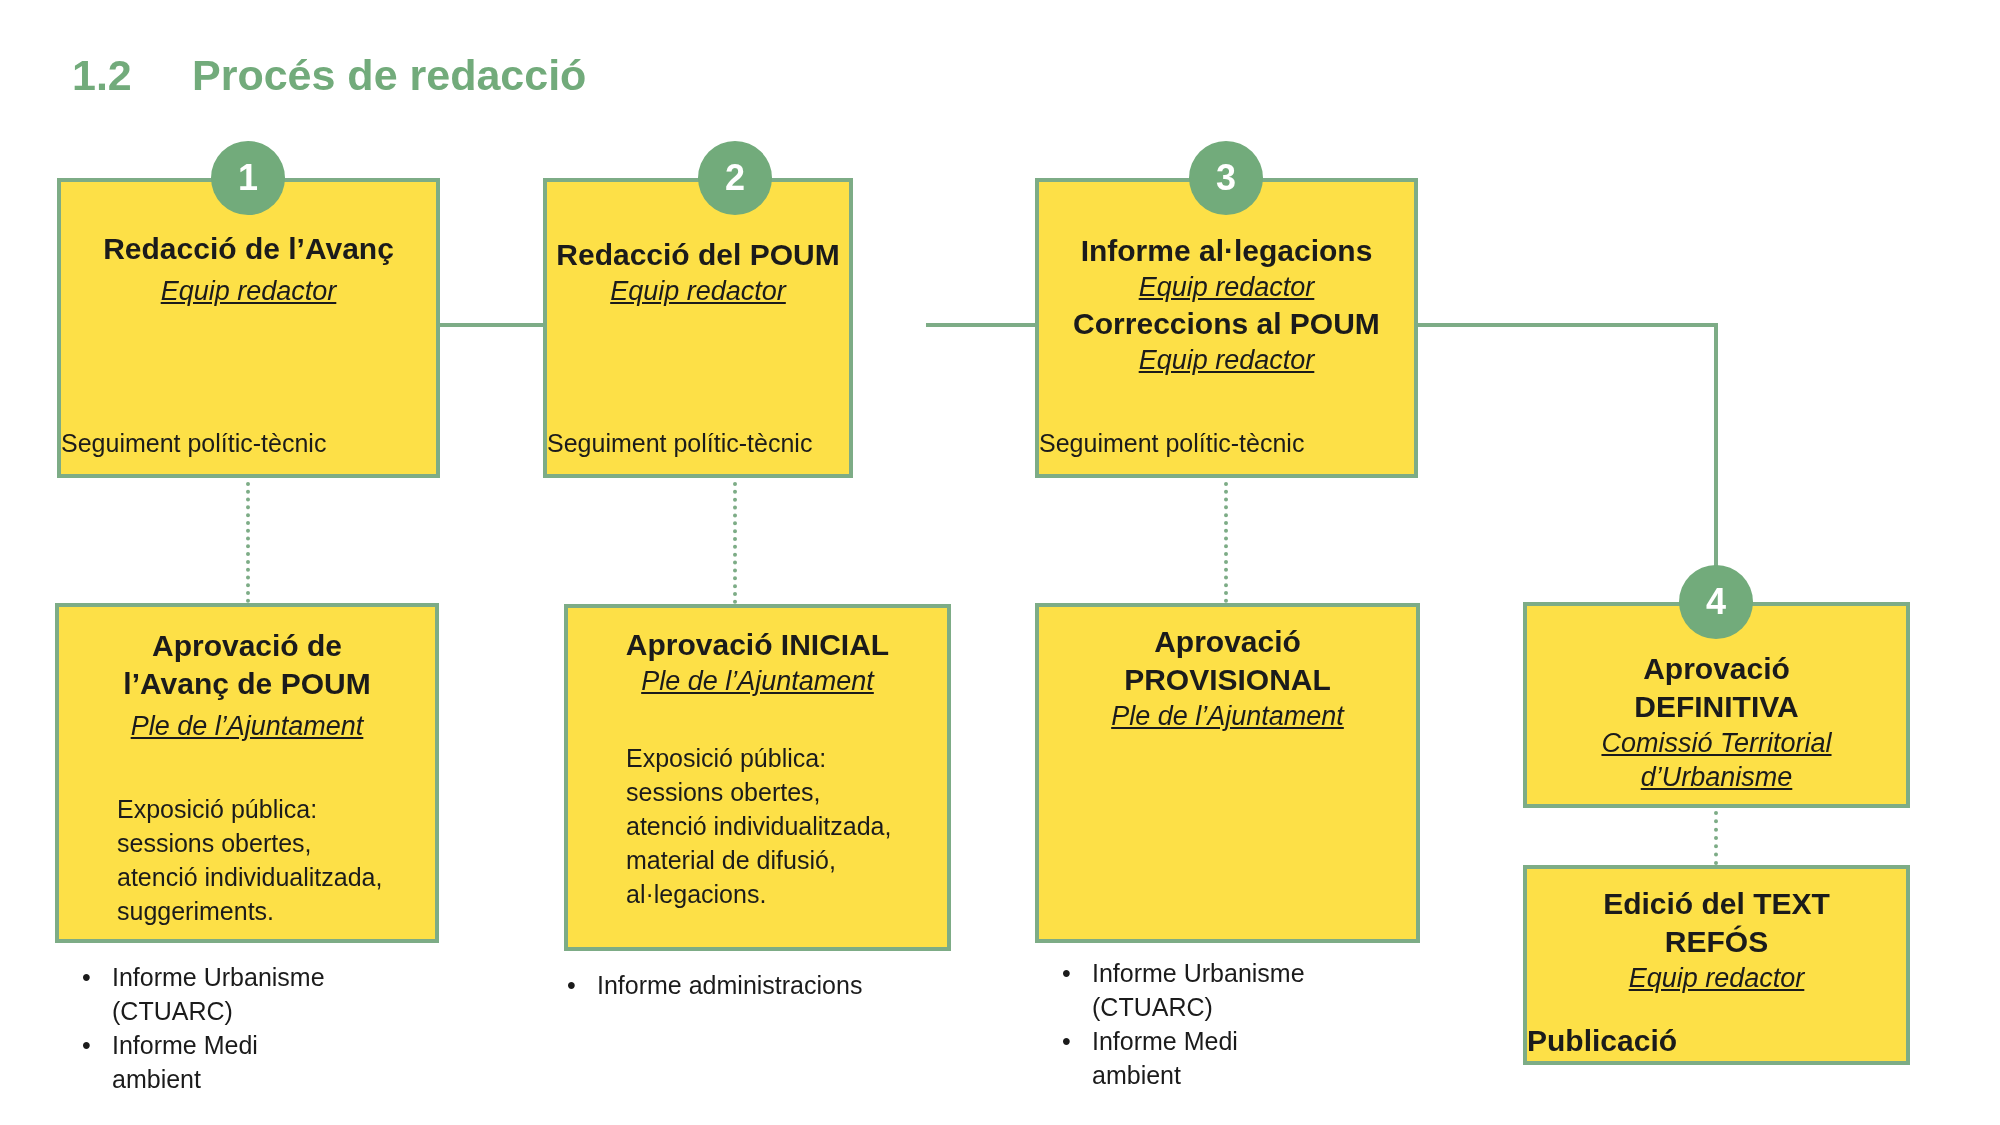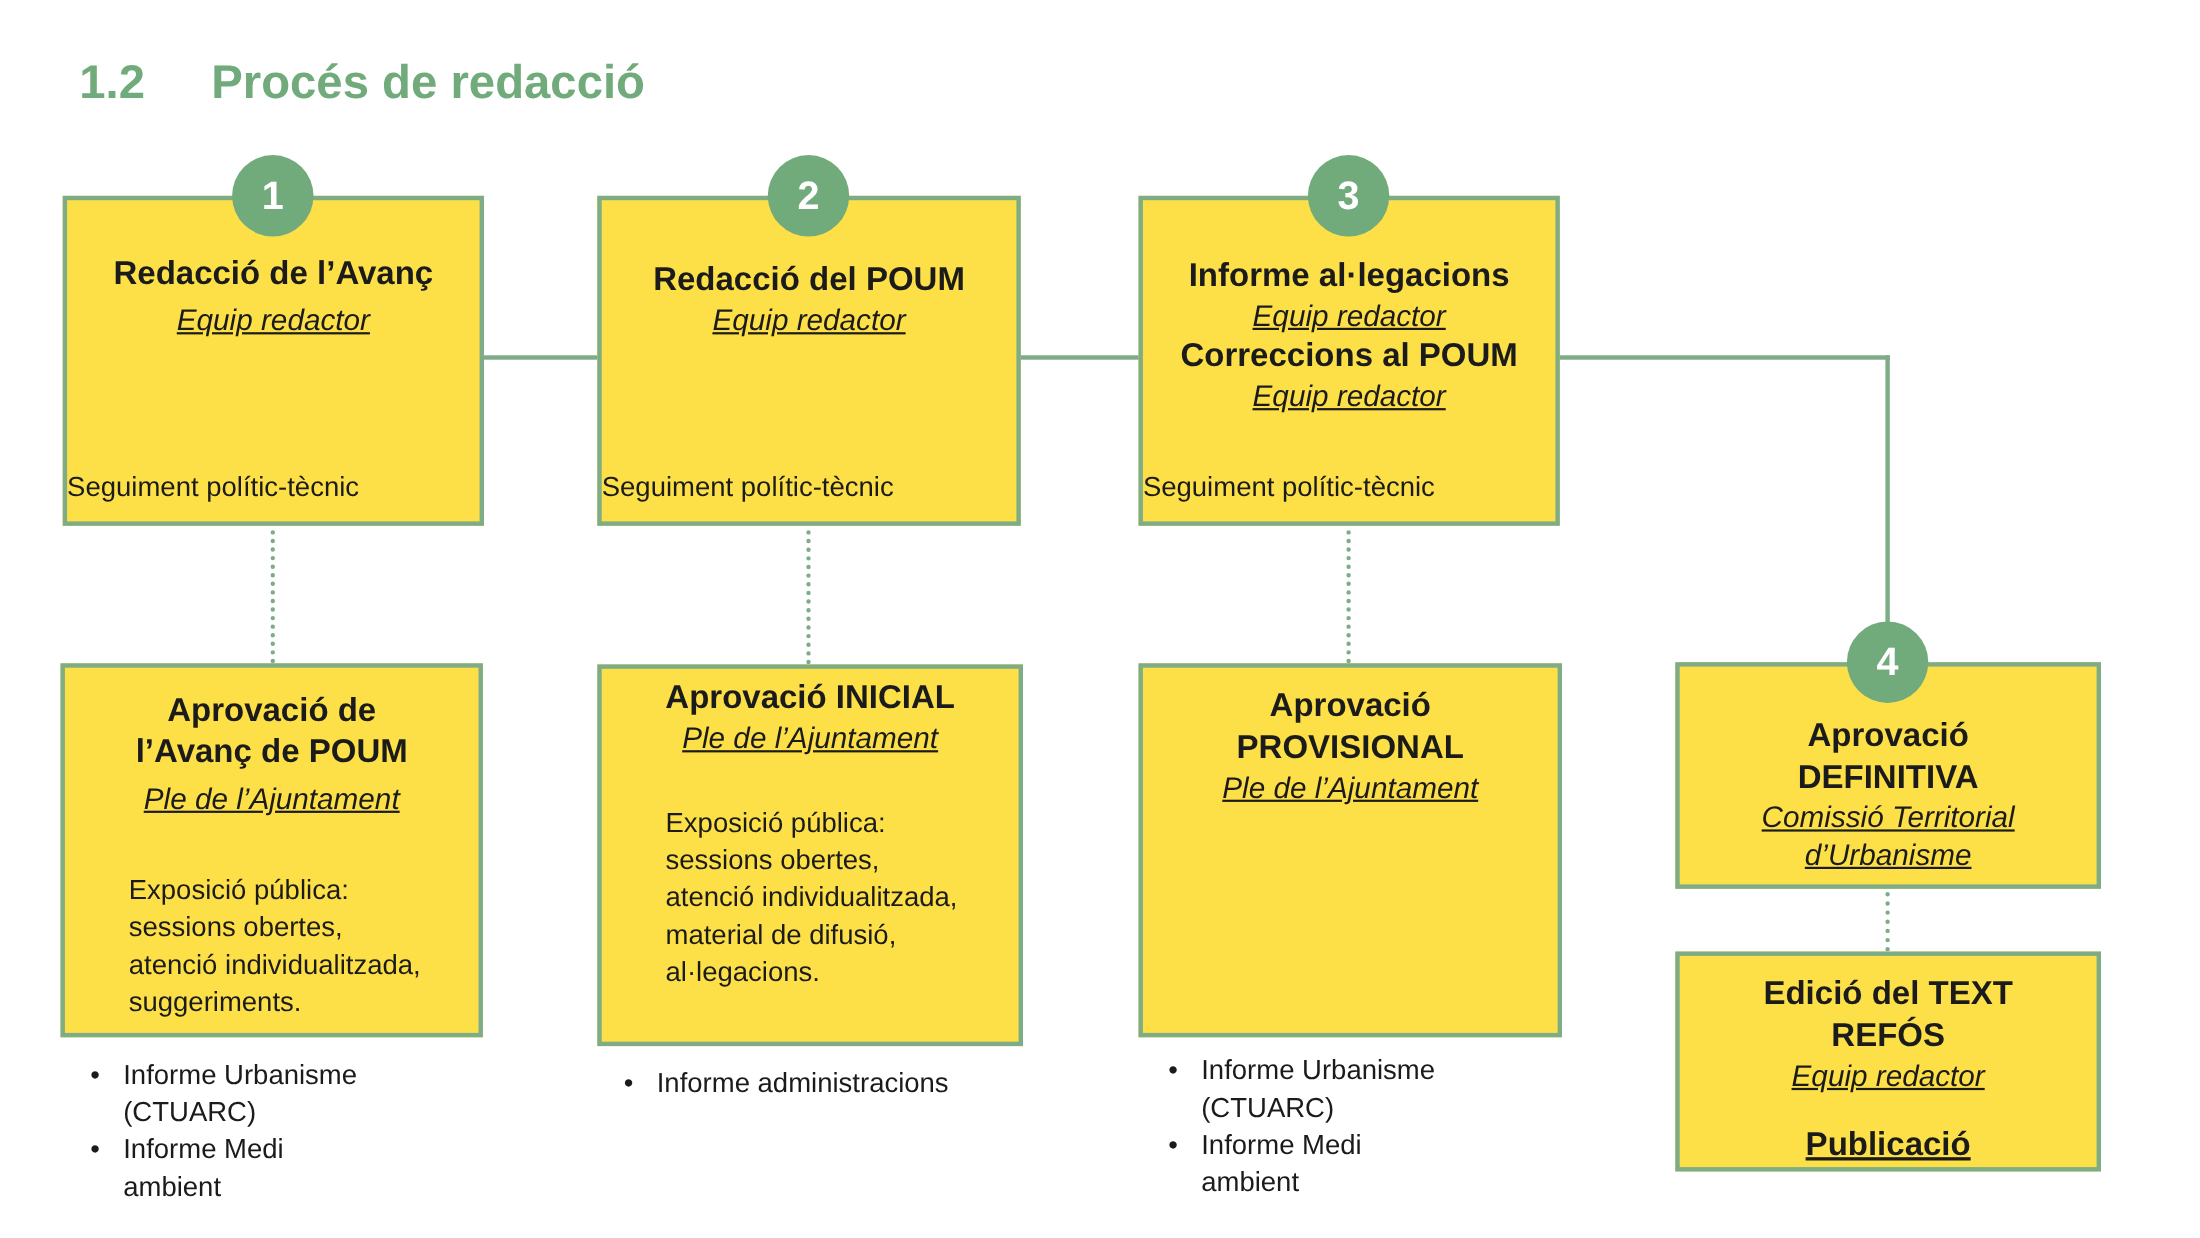--- a/index.html
+++ b/index.html
@@ -16,32 +16,32 @@
   .vline{position:absolute;width:4px;background:var(--border,#7dac86);}
   .vdot{position:absolute;width:0;border-left:4px dotted var(--border,#7dac86);}
   
   .box{position:absolute;background:#fde047;border:4px solid var(--border,#7dac86);box-sizing:border-box;}
   .box-title{font-weight:bold;font-size:30px;line-height:38px;text-align:center;}
   .box-role{font-style:italic;font-size:27px;line-height:35px;text-align:center;text-decoration:underline;}
   .box-footer{position:absolute;left:0;right:0;bottom:16px;font-size:25px;}
   .box-body{font-size:25px;line-height:34px;text-align:left;padding:0 14px 0 58px;}
   .bt1{left:57px;top:178px;width:383px;height:300px;padding-top:48px;}
   .bt1 .box-role{margin-top:6px;}
-  .bt2{left:543px;top:178px;width:385px;height:300px;padding-top:54px;}
+  .bt2{left:543px;top:178px;width:310px;height:300px;padding-top:54px;}
   .bt3{left:1035px;top:178px;width:383px;height:300px;padding-top:50px;}
   .bb1{left:55px;top:603px;width:384px;height:340px;padding-top:20px;}
   .bb1 .box-role{margin-top:6px;}
   .bb1 .box-body{margin-top:48px;}
-  .bb2{left:543px;top:604px;width:387px;height:347px;padding-top:8px;}
+  .bb2{left:564px;top:604px;width:387px;height:347px;padding-top:18px;}
   .bb2 .box-body{margin-top:42px;}
   .bb3{left:1035px;top:603px;width:385px;height:340px;padding-top:16px;}
   .bdef{left:1523px;top:602px;width:387px;height:206px;padding-top:44px;}
   .bdef .box-role{line-height:34px;}
   .brefos{left:1523px;top:865px;width:387px;height:200px;padding-top:16px;}
-  .brefos .pub{font-weight:bold;font-size:30px;text-align:center;margin-top:28px;text-decoration:underline;}
+  .brefos .pub{font-weight:bold;font-size:30px;margin-top:28px;}
   
   .badge{position:absolute;width:74px;height:74px;border-radius:50%;background:var(--green,#72ab7b);
     color:#ffffff;font-weight:bold;font-size:36px;display:flex;align-items:center;justify-content:center;z-index:5;}
   .badge1{left:211px;top:141px;}
   .badge2{left:698px;top:141px;}
   .badge3{left:1189px;top:141px;}
   .badge4{left:1679px;top:565px;}
   
   .bullets{position:absolute;list-style:none;margin:0;padding:0;font-size:25px;line-height:34px;}
   .bullets li{display:flex;align-items:flex-start;}

